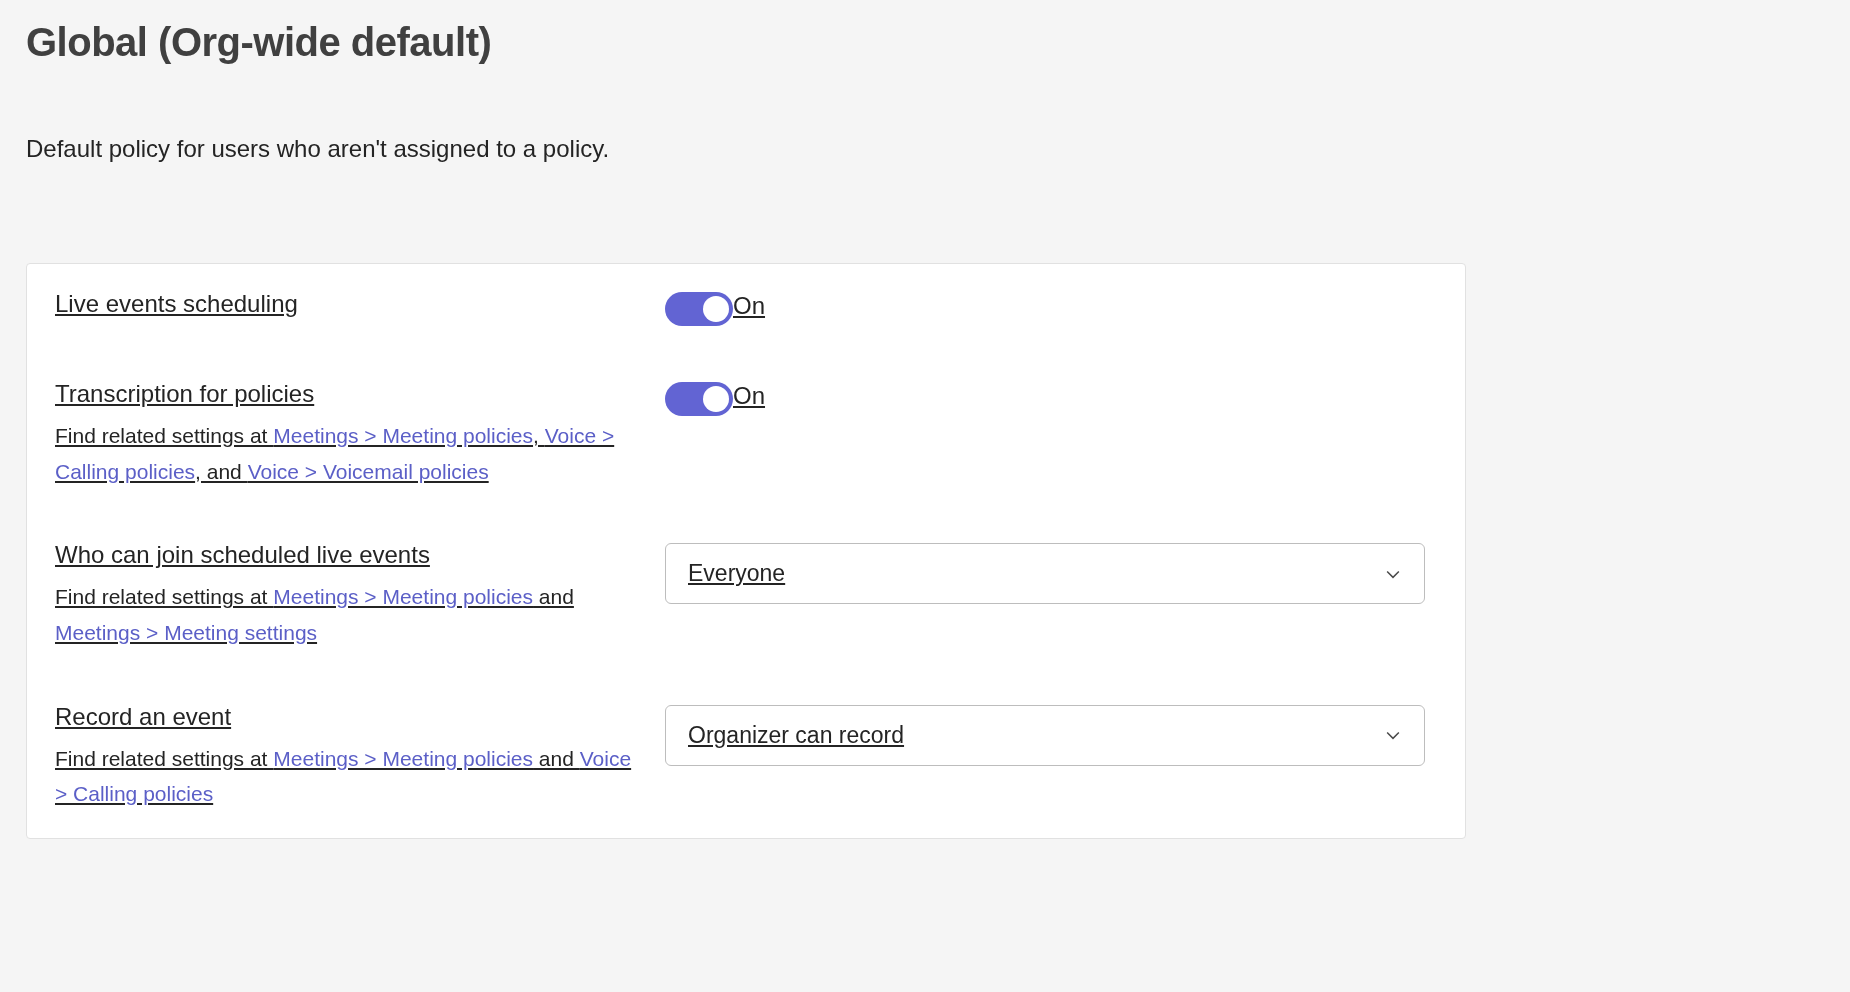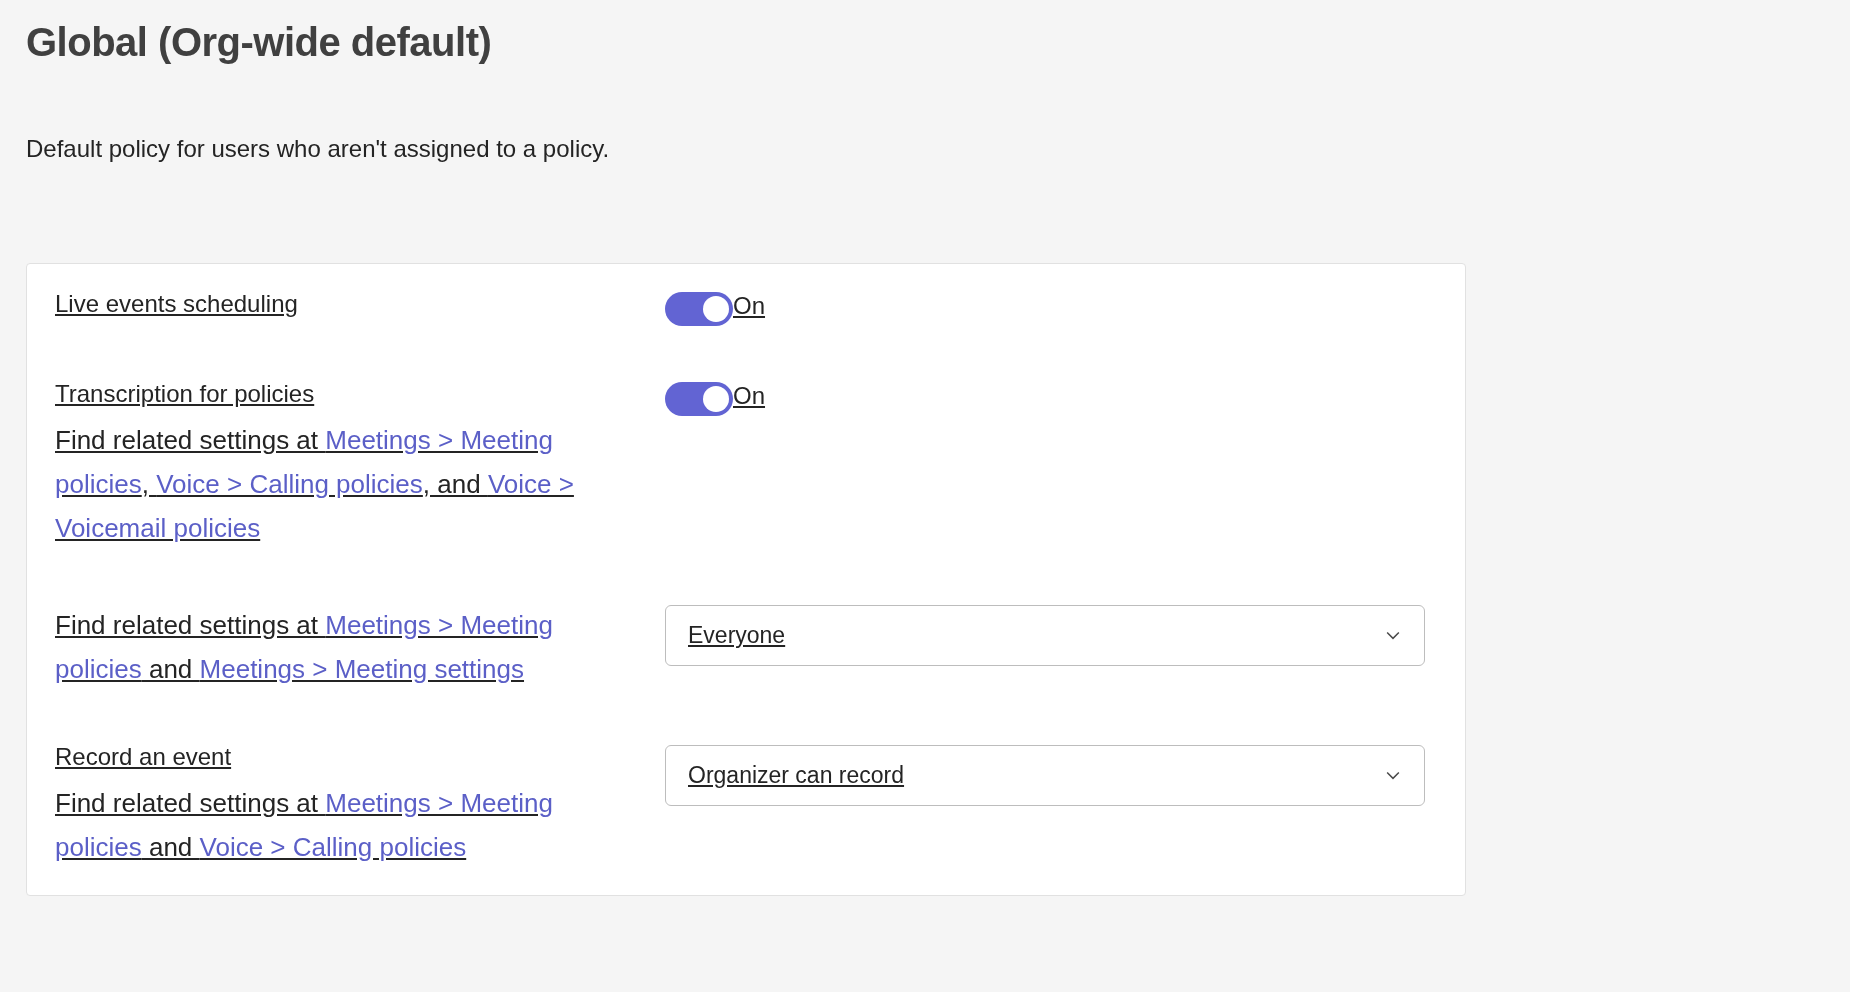--- a/index.html
+++ b/index.html
@@ -47,21 +47,21 @@
     display: flex;
     align-items: center;
     padding-top: 2px;
   }
   .setting-title {
     font-size: 24px;
     color: #242424;
     margin-bottom: 10px;
   }
   .setting-help {
-    font-size: 26px;
+    font-size: 21px;
     color: #242424;
     line-height: 1.7;
   }
   .setting-help a {
     color: #5b5fc7;
     text-decoration: none;
   }
 
   
   .toggle {
@@ -150,20 +150,21 @@
         <div class="toggle-track">
           <div class="toggle-thumb"></div>
         </div>
         <span class="toggle-state">On</span>
       </div>
     </div>
   </div>
 
   <div class="setting-row">
     <div class="setting-label-col">
+      <div class="setting-title">Who can join scheduled live events</div>
       <div class="setting-help">
         <span>Find related settings at </span><a href="#">Meetings &gt; Meeting policies</a><span> and </span><a href="#">Meetings &gt; Meeting settings</a>
       </div>
     </div>
     <div class="setting-control-col">
       <div class="select">
         <span class="select-value">Everyone</span>
         <span class="chevron">
           <svg viewBox="0 0 24 24">
               <polyline points="5 9 12 16 19 9"></polyline>

